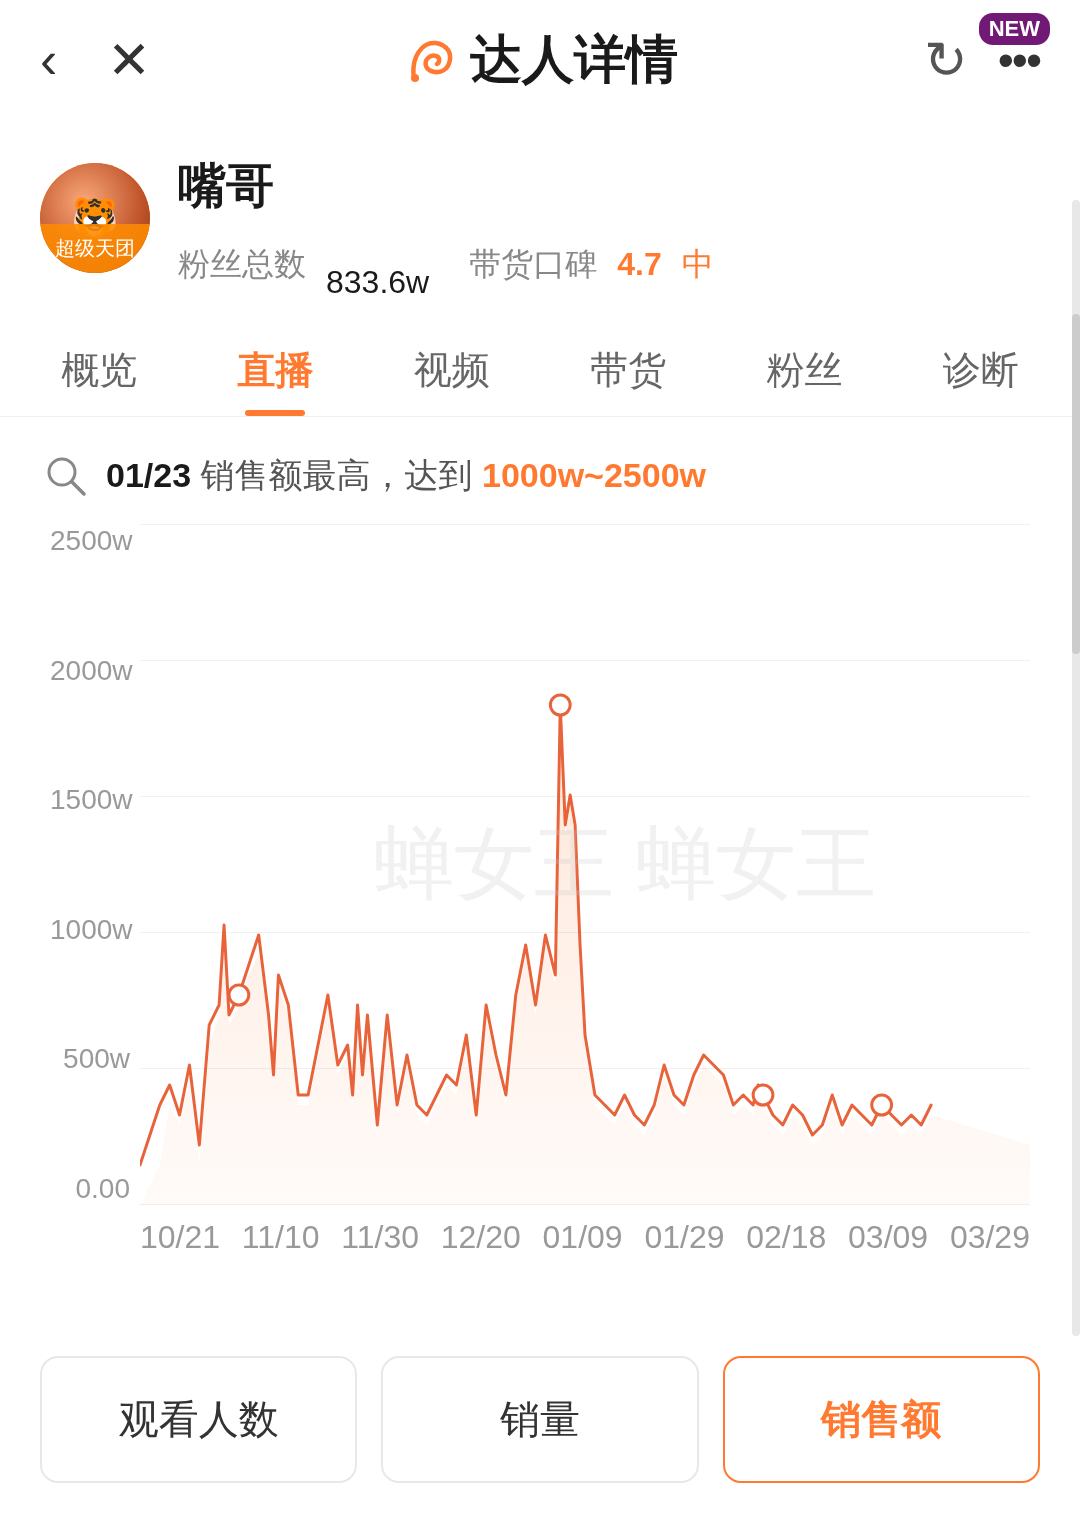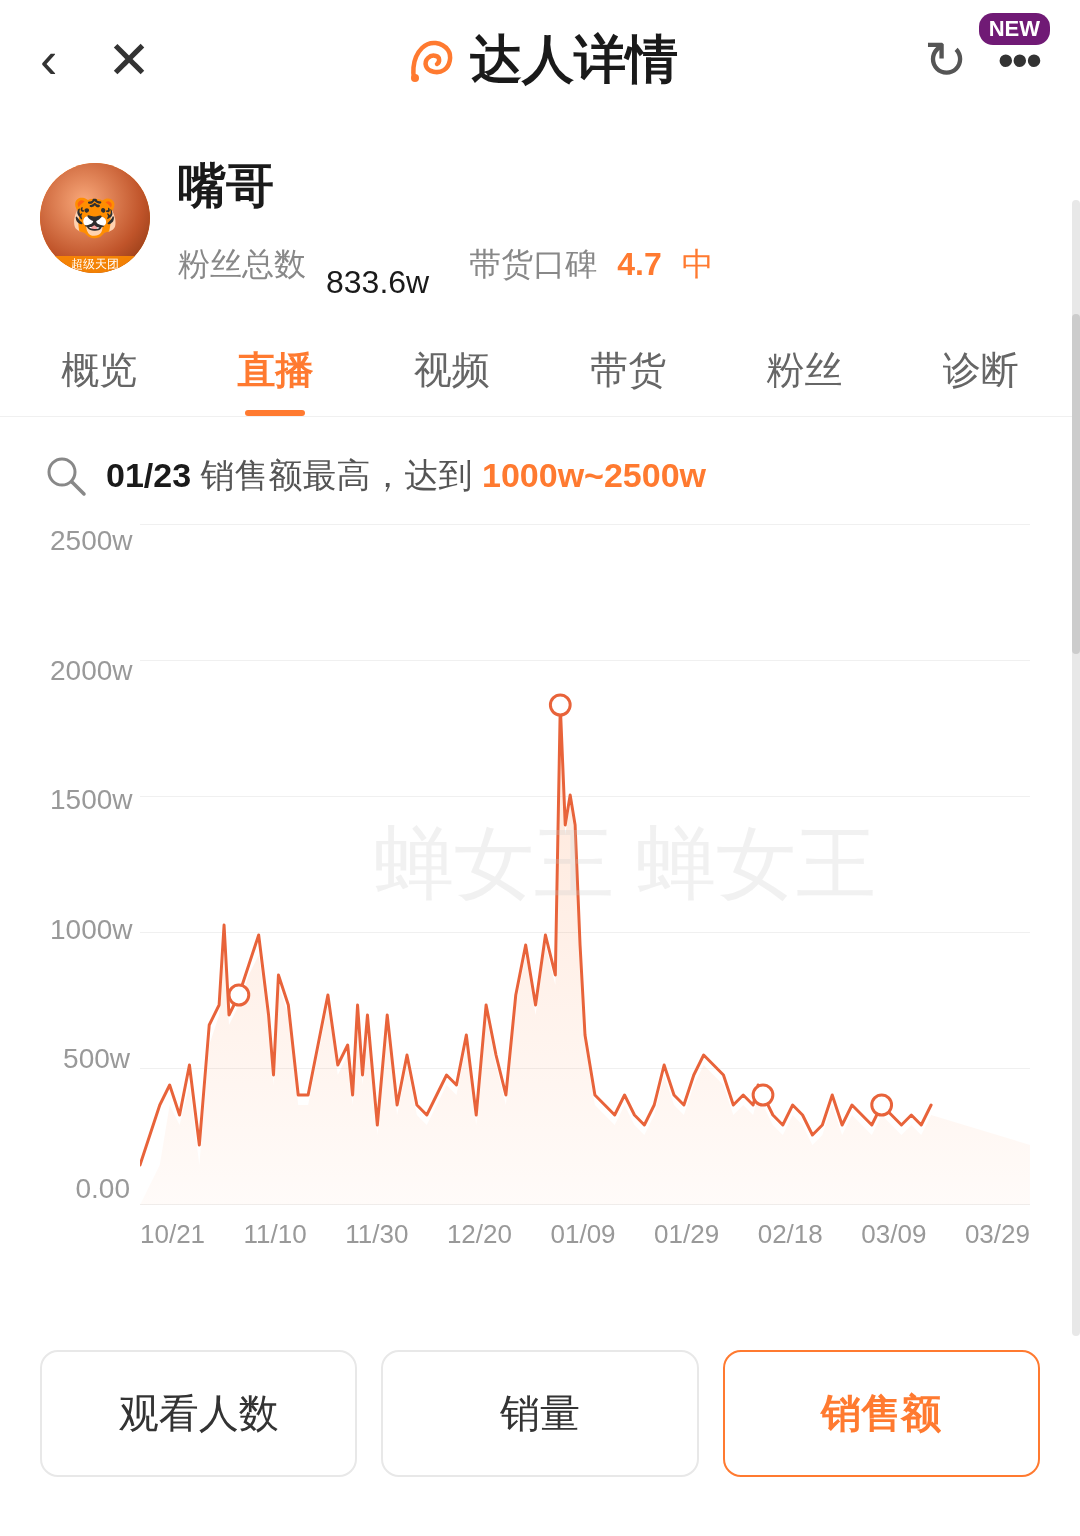--- a/index.html
+++ b/index.html
@@ -113,23 +113,23 @@
       justify-content: center;
       font-size: 38px;
     }
     .avatar-badge {
       position: absolute;
       bottom: 0;
       left: 0;
       right: 0;
       background: rgba(255,140,0,0.85);
       color: #fff;
-      font-size: 12px;
+      font-size: 20px;
       text-align: center;
-      padding: 0 0;
+      padding: 11px 0;
       border-radius: 0 0 55px 55px;
     }
     .profile-info {
       flex: 1;
     }
     .profile-name {
       font-size: 48px;
       font-weight: 700;
       color: #1a1a1a;
       margin-bottom: 10px;
@@ -278,21 +278,21 @@
       left: 0; right: 0;
       height: 1px;
       background: #f0f0f0;
     }
     .x-axis {
       display: flex;
       justify-content: space-between;
       margin-top: 14px;
     }
     .x-label {
-      font-size: 26px;
+      font-size: 32px;
       color: #999;
     }
     .chart-svg {
       position: absolute;
       top: 0; left: 0; right: 0; bottom: 0;
       width: 100%;
       height: 100%;
     }
     .watermark {
       position: absolute;

